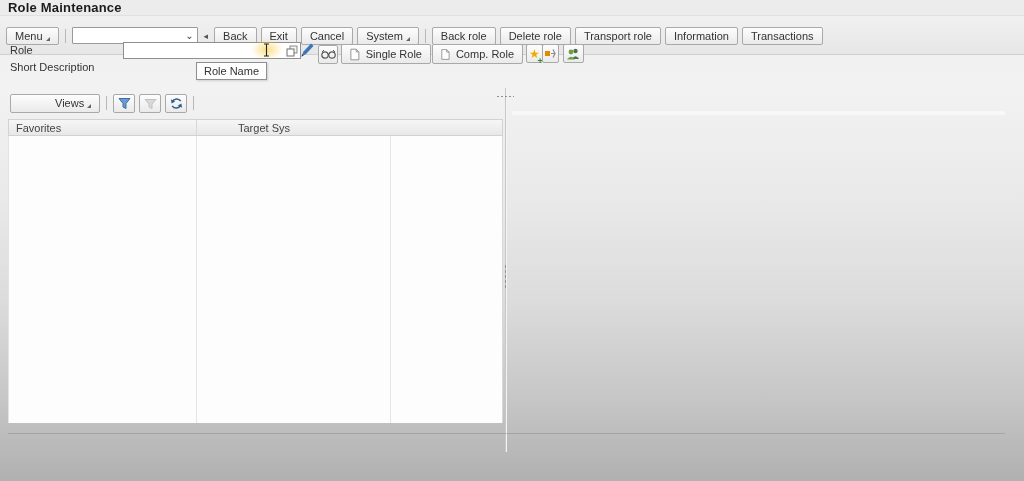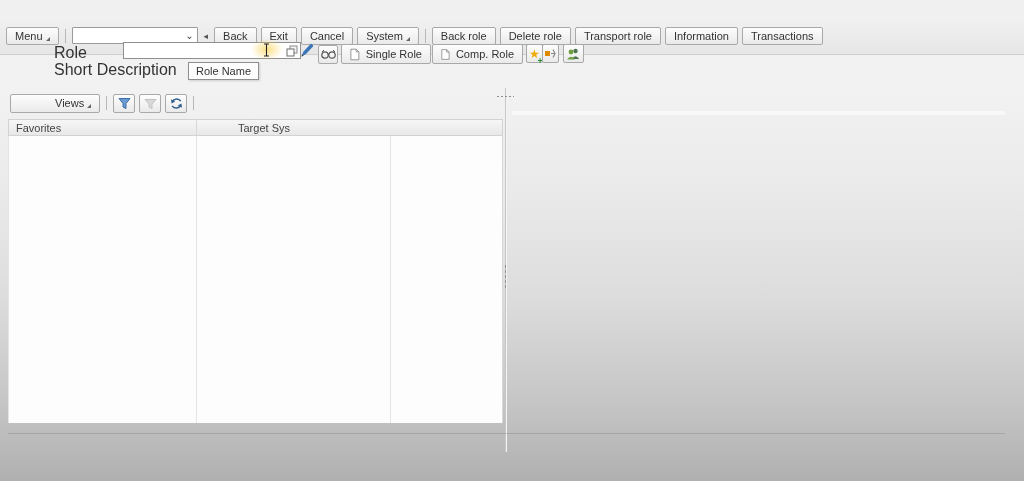--- a/index.html
+++ b/index.html
@@ -37,21 +37,21 @@
     position:relative;display:inline-flex;align-items:center;
     width:126px;height:17px;background:#fff;border:1px solid #9a9a9a;border-radius:1px;
     margin:0 2px;box-sizing:border-box;
   }
   .combo input{
     border:none;outline:none;background:transparent;width:104px;height:13px;
     font-family:"Liberation Sans",sans-serif;font-size:11px;padding:0 3px;
   }
   .chev{font-size:10px;color:#444;line-height:10px;margin-left:auto;margin-right:3px;}
   .collapse{font-size:9px;color:#555;margin:0 4px;}
-  .lbl{position:absolute;font-size:16px;color:#333;margin-left:44px;}
+  .lbl{position:absolute;font-size:11px;color:#333;}
   .field{
     position:absolute;background:#fff;border:1px solid #8f8f8f;box-sizing:border-box;
     display:flex;align-items:center;
   }
   .field input{
     border:none;outline:none;background:transparent;flex:1;height:13px;
     font-family:"Liberation Sans",sans-serif;font-size:11px;padding:0 3px;
   }
   .abs-btn{position:absolute;margin:4px;}
   .icon-btn{padding:0;display:inline-flex;align-items:center;justify-content:center;}
@@ -95,20 +95,23 @@
     background:radial-gradient(closest-side,rgba(250,213,92,.75),rgba(250,213,92,0));
   }
   .ibeam{position:absolute;left:262px;top:43px;}
   svg{display:block;}
 </style>
 </head>
 <body>
 
 <div id="screen">
 
+  <div class="titlebar">
+    <span>Role Maintenance</span>
+  </div>
 
   <div class="toolbar">
     <button class="btn">
       <span>Menu</span>
       <span class="corner"></span>
     </button>
     <span class="vsep"></span>
     <span class="combo">
       <input value="" style="">
       <span class="chev">⌄</span>
@@ -189,21 +192,21 @@
   <button class="btn abs-btn icon-btn" style="left:559px;top:40px;width:21px;height:19px;">
     <svg width="15" height="12" viewBox="0 0 15 12">
       <circle cx="9.5" cy="3" r="2.2" fill="#4e7350"></circle>
       <path d="M5.8,11 Q9.5,5.5 13.2,11 Z" fill="#4e7350"></path>
       <circle cx="5" cy="4" r="2.4" fill="#6f9f3f"></circle>
       <path d="M1,11.5 Q5,6 9,11.5 Z" fill="#6f9f3f"></path>
     </svg>
   </button>
 
   <div class="lbl" style="left:10px;top:61px;">Short Description</div>
-  <div class="tooltip" style="left:188px;top:62px;">Role Name</div>
+  <div class="tooltip" style="left:196px;top:62px;">Role Name</div>
 
   <div class="glow"></div>
   <div class="ibeam">
     <svg width="9" height="14" viewBox="0 0 9 14">
       <path d="M2,1 H7 M2,13 H7 M4.5,1 V13" stroke="#222" stroke-width="1.1" fill="none"></path>
     </svg>
   </div>
 
   <div class="viewsbar">
     <button class="btn" style="height:19px;padding-left:44px;">

